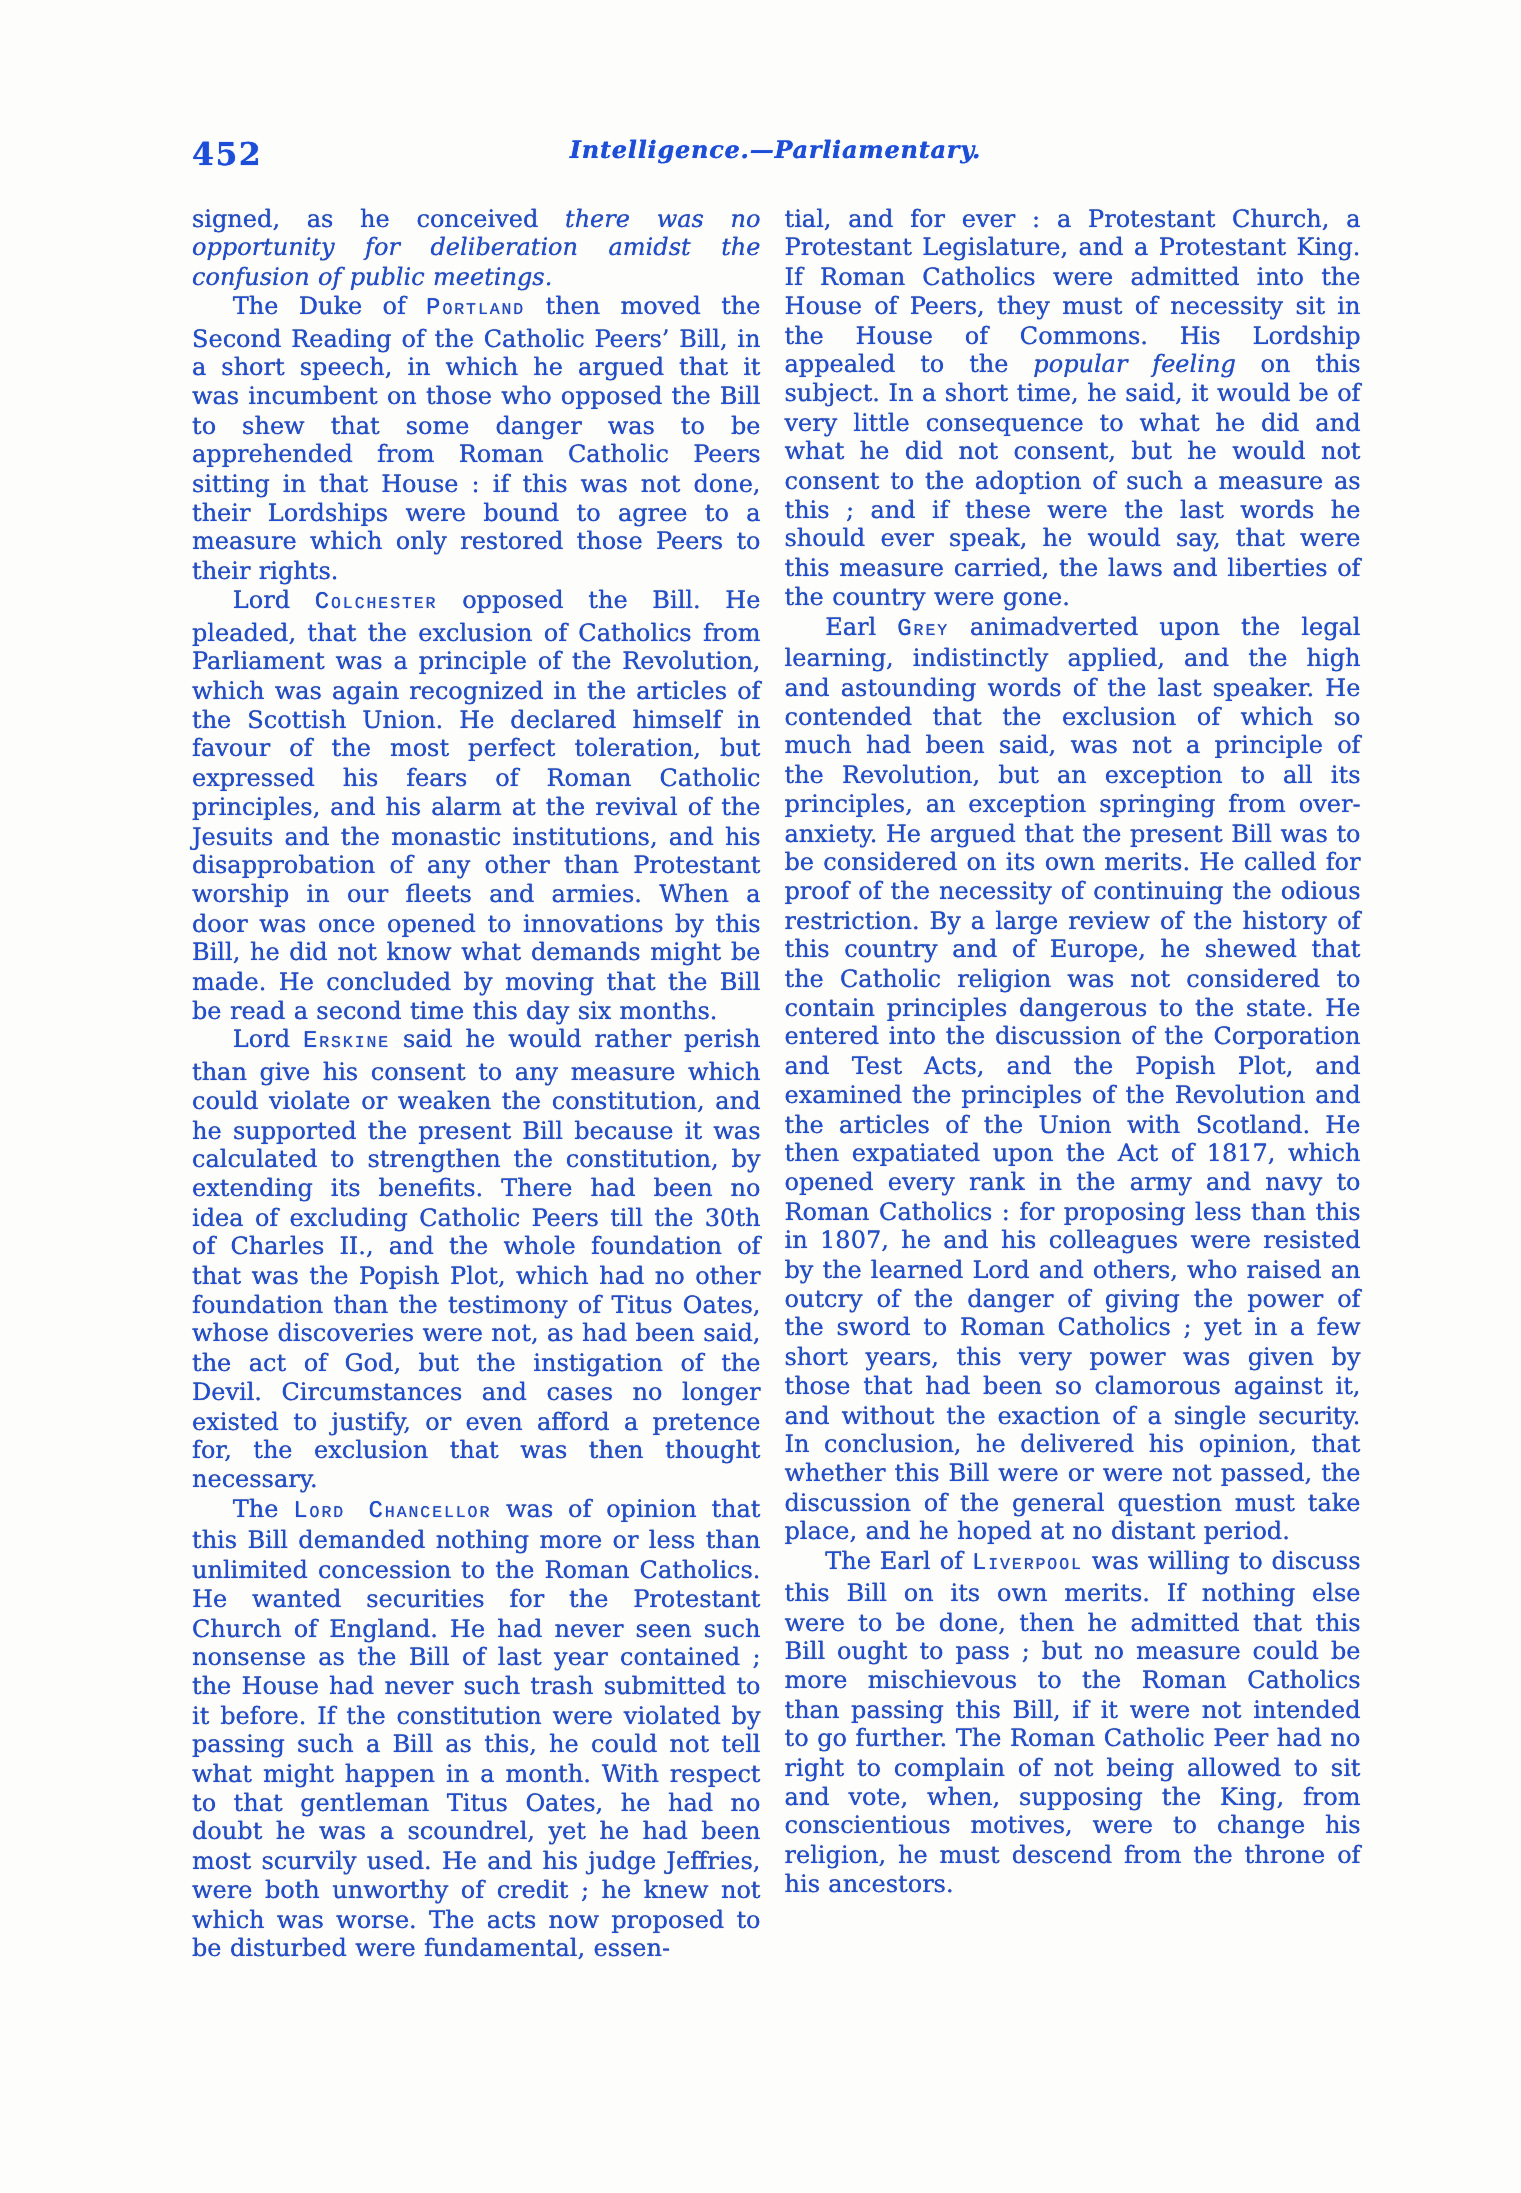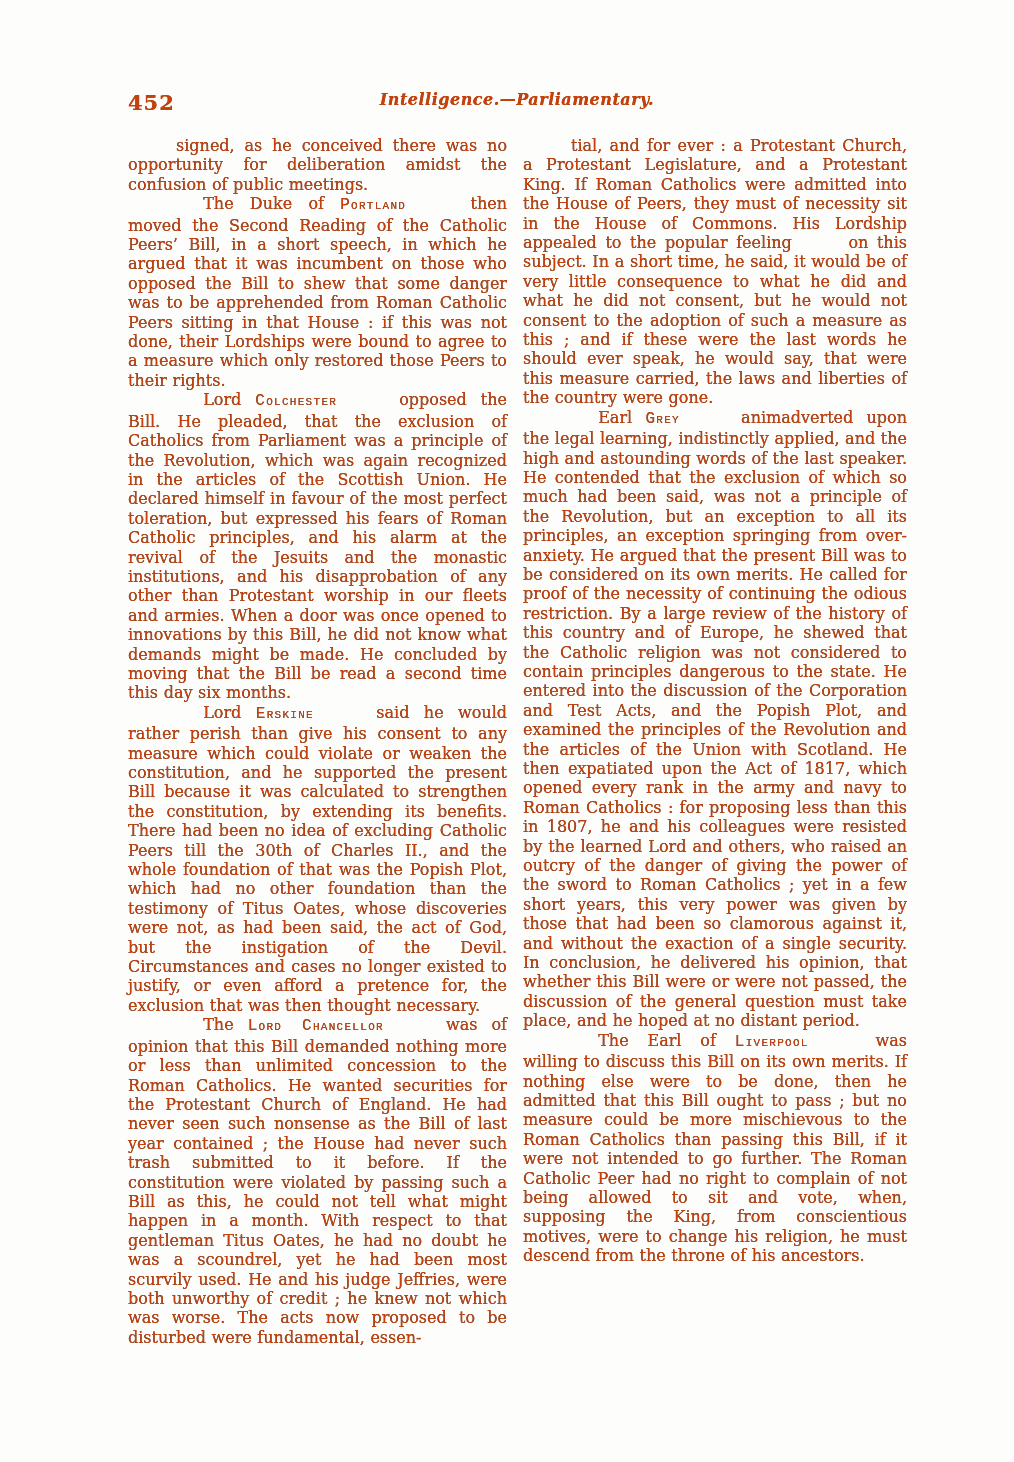--- a/index.html
+++ b/index.html
@@ -7,21 +7,21 @@
     padding: 0;
     background: #ffffff;
   }
   .page {
     position: relative;
     width: 1014px;
     height: 1462px;
     background: #fdfdfb;
     overflow: hidden;
     font-family: "DejaVu Serif", serif;
-    color: #c2410c;
+    color: #1d4ed8;
   }
   .page-header {
     position: absolute;
     top: 90px;
     left: 128px;
     right: 108px;
     height: 30px;
   }
   .page-number {
     position: absolute;
@@ -59,22 +59,22 @@
   }
   p.para {
     margin: 0;
     text-align: justify;
     font-size: 16px;
     line-height: 19.4px;
     word-spacing: 0.5px;
     text-shadow: 0 0 0.55px rgba(20,18,14,0.75);
   }
   p.para.indent { text-indent: 1.7em; }
-  .run-n  { font-style: normal; margin-left: 48px; }
-  .run-it { }
+  .run-n  { font-style: normal; }
+  .run-it { font-style: italic; }
   .run-sc {
     font-variant: small-caps;
     letter-spacing: 0.08em;
     font-family: Liberation Mono, monospace;
   }
 </style>
 </head>
 <body>
 
 <div class="page">

